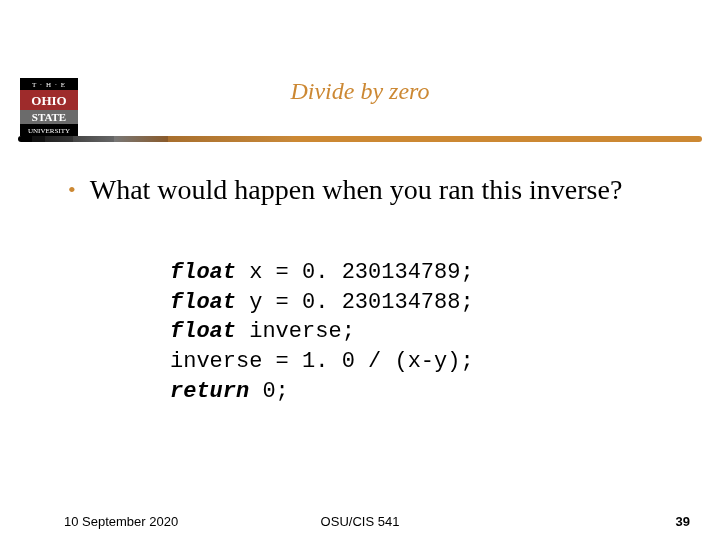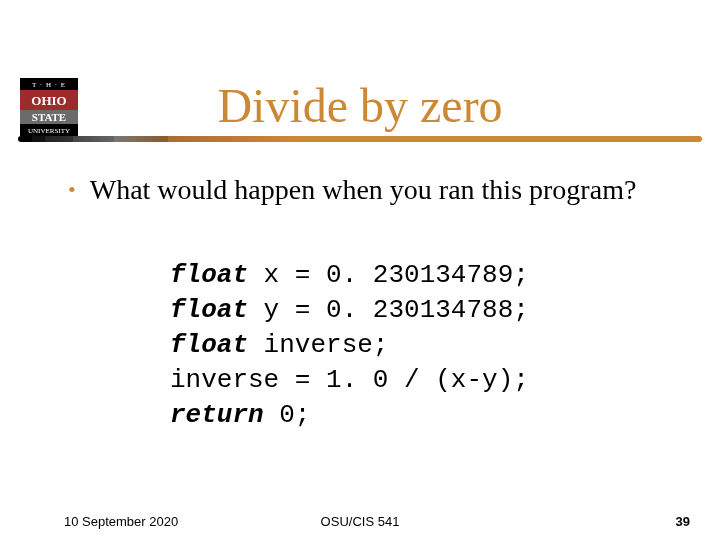--- a/index.html
+++ b/index.html
@@ -17,21 +17,22 @@
     left: 20px;
     width: 68px;
     height: 58px;
   }
   .title {
     position: absolute;
     top: 78px;
     left: 0;
     width: 720px;
     text-align: center;
-    font-size: 48px;
+    font-style: italic;
+    font-size: 24px;
     color: #cc8833;
     font-weight: normal;
   }
   .rule {
     position: absolute;
     top: 136px;
     left: 18px;
     right: 18px;
     height: 6px;
     background: linear-gradient(to right,
@@ -61,21 +62,21 @@
   .bullet-dot {
     color: #cc8833;
     font-size: 22px;
     line-height: 1.6;
   }
   .code-block {
     position: absolute;
     top: 258px;
     left: 170px;
     font-family: "Courier New", Courier, monospace;
-    font-size: 26px;
+    font-size: 22px;
     line-height: 1.35;
     color: #000;
     white-space: pre;
   }
   .code-block .kw { font-weight: bold; font-style: italic; }
   .footer {
     position: absolute;
     bottom: 26px;
     left: 0;
     width: 720px;
@@ -103,21 +104,21 @@
   </svg>
 </div>
 
 <h1 class="title">Divide by zero</h1>
 
 <div class="rule"></div>
 
 <div class="bullet-wrap">
   <div class="bullet-row">
     <span class="bullet-dot">•</span>
-    <span>What would happen when you ran this program?</span>
+    <span>What would happen when you ran this inverse?</span>
   </div>
 </div>
 
 <div class="code-block"><span class="kw">float</span><span> x = 0. 230134789;</span>
 <span class="kw">float</span><span> y = 0. 230134788;</span>
 <span class="kw">float</span><span> inverse;</span>
 <span>inverse = 1. 0 / (x-y);</span>
 <span class="kw">return</span><span> 0;</span></div>
 
 <div class="footer">

